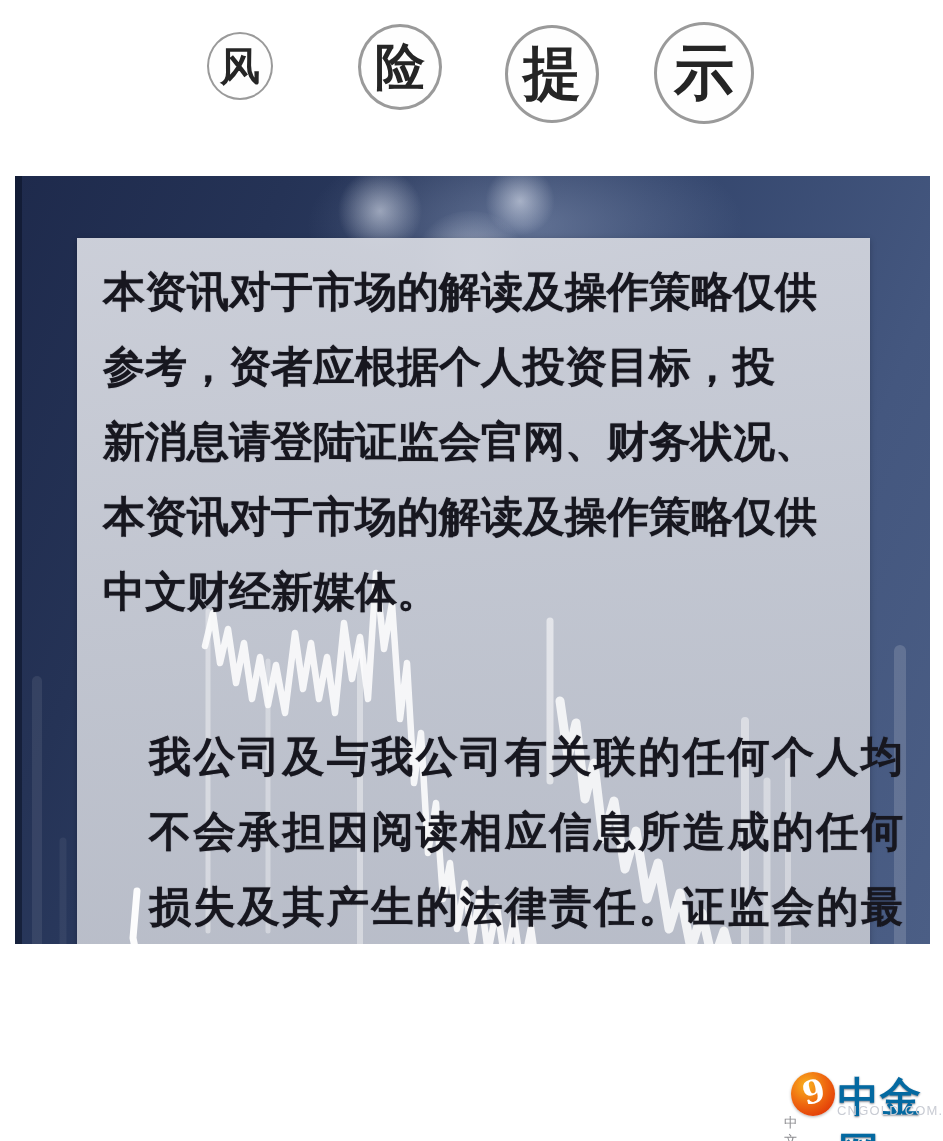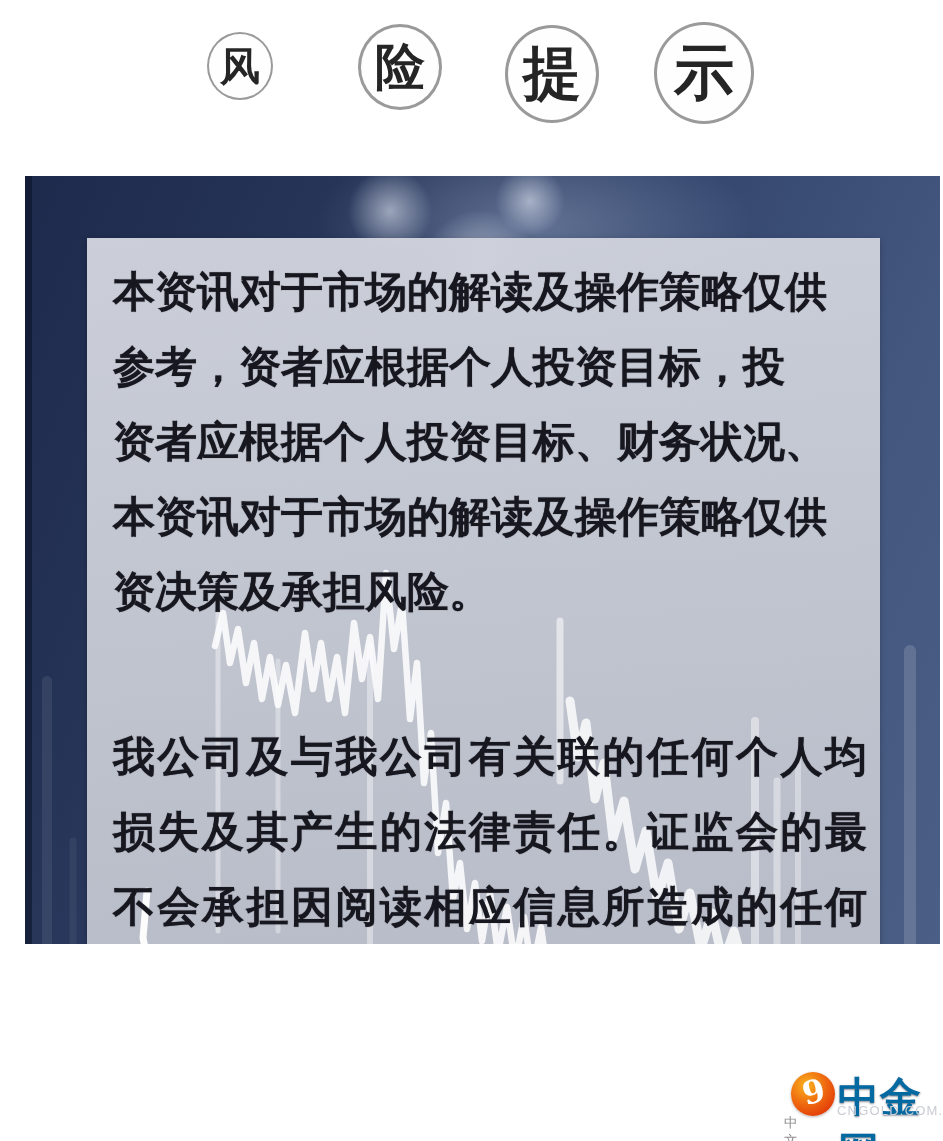--- a/index.html
+++ b/index.html
@@ -14,21 +14,21 @@
     display:flex;align-items:center;justify-content:center;
     color:#252525;font-weight:bold;
   }
   .circle.c1{left:207px;top:32px;width:62px;height:64px;border-width:2px;font-size:40px;}
   .circle.c2{left:358px;top:24px;width:78px;height:80px;font-size:50px;}
   .circle.c3{left:505px;top:25px;width:88px;height:92px;font-size:58px;}
   .circle.c4{left:654px;top:22px;width:94px;height:96px;font-size:60px;}
 
   
   .photo{
-    position:absolute;left:25px;top:176px;width:915px;height:768px;overflow:hidden;
+    position:absolute;left:15px;top:176px;width:915px;height:768px;overflow:hidden;
     background:linear-gradient(113deg,#1e2a4c 0%,#253356 22%,#33456c 52%,#44577f 78%,#4b5e85 100%);
   }
   .strip-left{position:absolute;left:0;top:0;width:7px;height:100%;background:rgba(10,16,36,0.55);}
   .glow{position:absolute;left:290px;top:-50px;width:440px;height:180px;
     background:radial-gradient(ellipse at 50% 55%,rgba(160,175,205,0.45),rgba(160,175,205,0) 70%);}
   .bokeh{position:absolute;border-radius:50%;background:radial-gradient(circle,rgba(235,240,250,0.55),rgba(235,240,250,0) 70%);}
   .bokeh.b1{left:320px;top:-5px;width:90px;height:80px;}
   .bokeh.b2{left:395px;top:35px;width:120px;height:110px;}
   .bokeh.b3{left:470px;top:-10px;width:70px;height:70px;}
   .band-bottom{position:absolute;left:0;top:866px;width:915px;height:64px;
@@ -43,21 +43,21 @@
   .overlay-box{
     position:absolute;left:62px;top:62px;width:793px;height:804px;
     background:linear-gradient(172deg,rgba(209,212,221,0.97) 0%,rgba(196,200,210,0.96) 55%,rgba(186,190,201,0.96) 100%);
     box-shadow:0 2px 6px rgba(0,0,15,0.25);
   }
   svg.chart{position:absolute;left:0;top:0;width:915px;height:930px;pointer-events:none;}
 
   .text-layer{position:absolute;left:88px;top:78px;width:790px;color:#17171f;}
   .para .line{height:75px;line-height:75px;font-size:42px;font-weight:600;white-space:nowrap;
     text-shadow:0 0 1px rgba(20,20,30,0.6);}
-  .para.p2{margin-top:90px;}
+  .para.p2{margin-top:90px;margin-left:46px;}
   .para.p2 .line{letter-spacing:2.5px;}
 
   
   .watermark{position:absolute;z-index:10;font-family:"Liberation Sans","DejaVu Sans",sans-serif;}
   .wm-logo{
     position:absolute;left:791px;top:1072px;width:44px;height:44px;border-radius:50%;
     background:radial-gradient(circle at 35% 30%,#f9b21f 0%,#ef6a10 45%,#e03507 85%);
     display:flex;align-items:center;justify-content:center;box-shadow:0 1px 3px rgba(0,0,0,0.3);
   }
   .wm-logo span{
@@ -118,28 +118,28 @@
       <line x1="885" y1="475" x2="885" y2="825" stroke-width="12" opacity="0.15"></line>
       <line x1="22" y1="505" x2="22" y2="835" stroke-width="10" opacity="0.08"></line>
       <line x1="48" y1="665" x2="48" y2="830" stroke-width="7" opacity="0.06"></line>
     </g>
   </svg>
 
   <div class="text-layer">
     <div class="para p1">
       <div class="line">本资讯对于市场的解读及操作策略仅供</div>
       <div class="line">参考，资者应根据个人投资目标，投</div>
-      <div class="line">资者应根据个人投资目标、财务状况、</div>
+      <div class="line">新消息请登陆证监会官网、财务状况、</div>
       <div class="line">本资讯对于市场的解读及操作策略仅供</div>
-      <div class="line">资决策及承担风险。</div>
+      <div class="line">中文财经新媒体。</div>
     </div>
     <div class="para p2">
       <div class="line">我公司及与我公司有关联的任何个人均</div>
+      <div class="line">不会承担因阅读相应信息所造成的任何</div>
       <div class="line">损失及其产生的法律责任。证监会的最</div>
-      <div class="line">不会承担因阅读相应信息所造成的任何</div>
     </div>
   </div>
 </div>
 
 <div class="watermark">
   <div class="wm-logo">
     <span>9</span>
   </div>
   <div class="wm-brand">中金网</div>
   <div class="wm-domain">CNGOLD.COM.CN</div>

